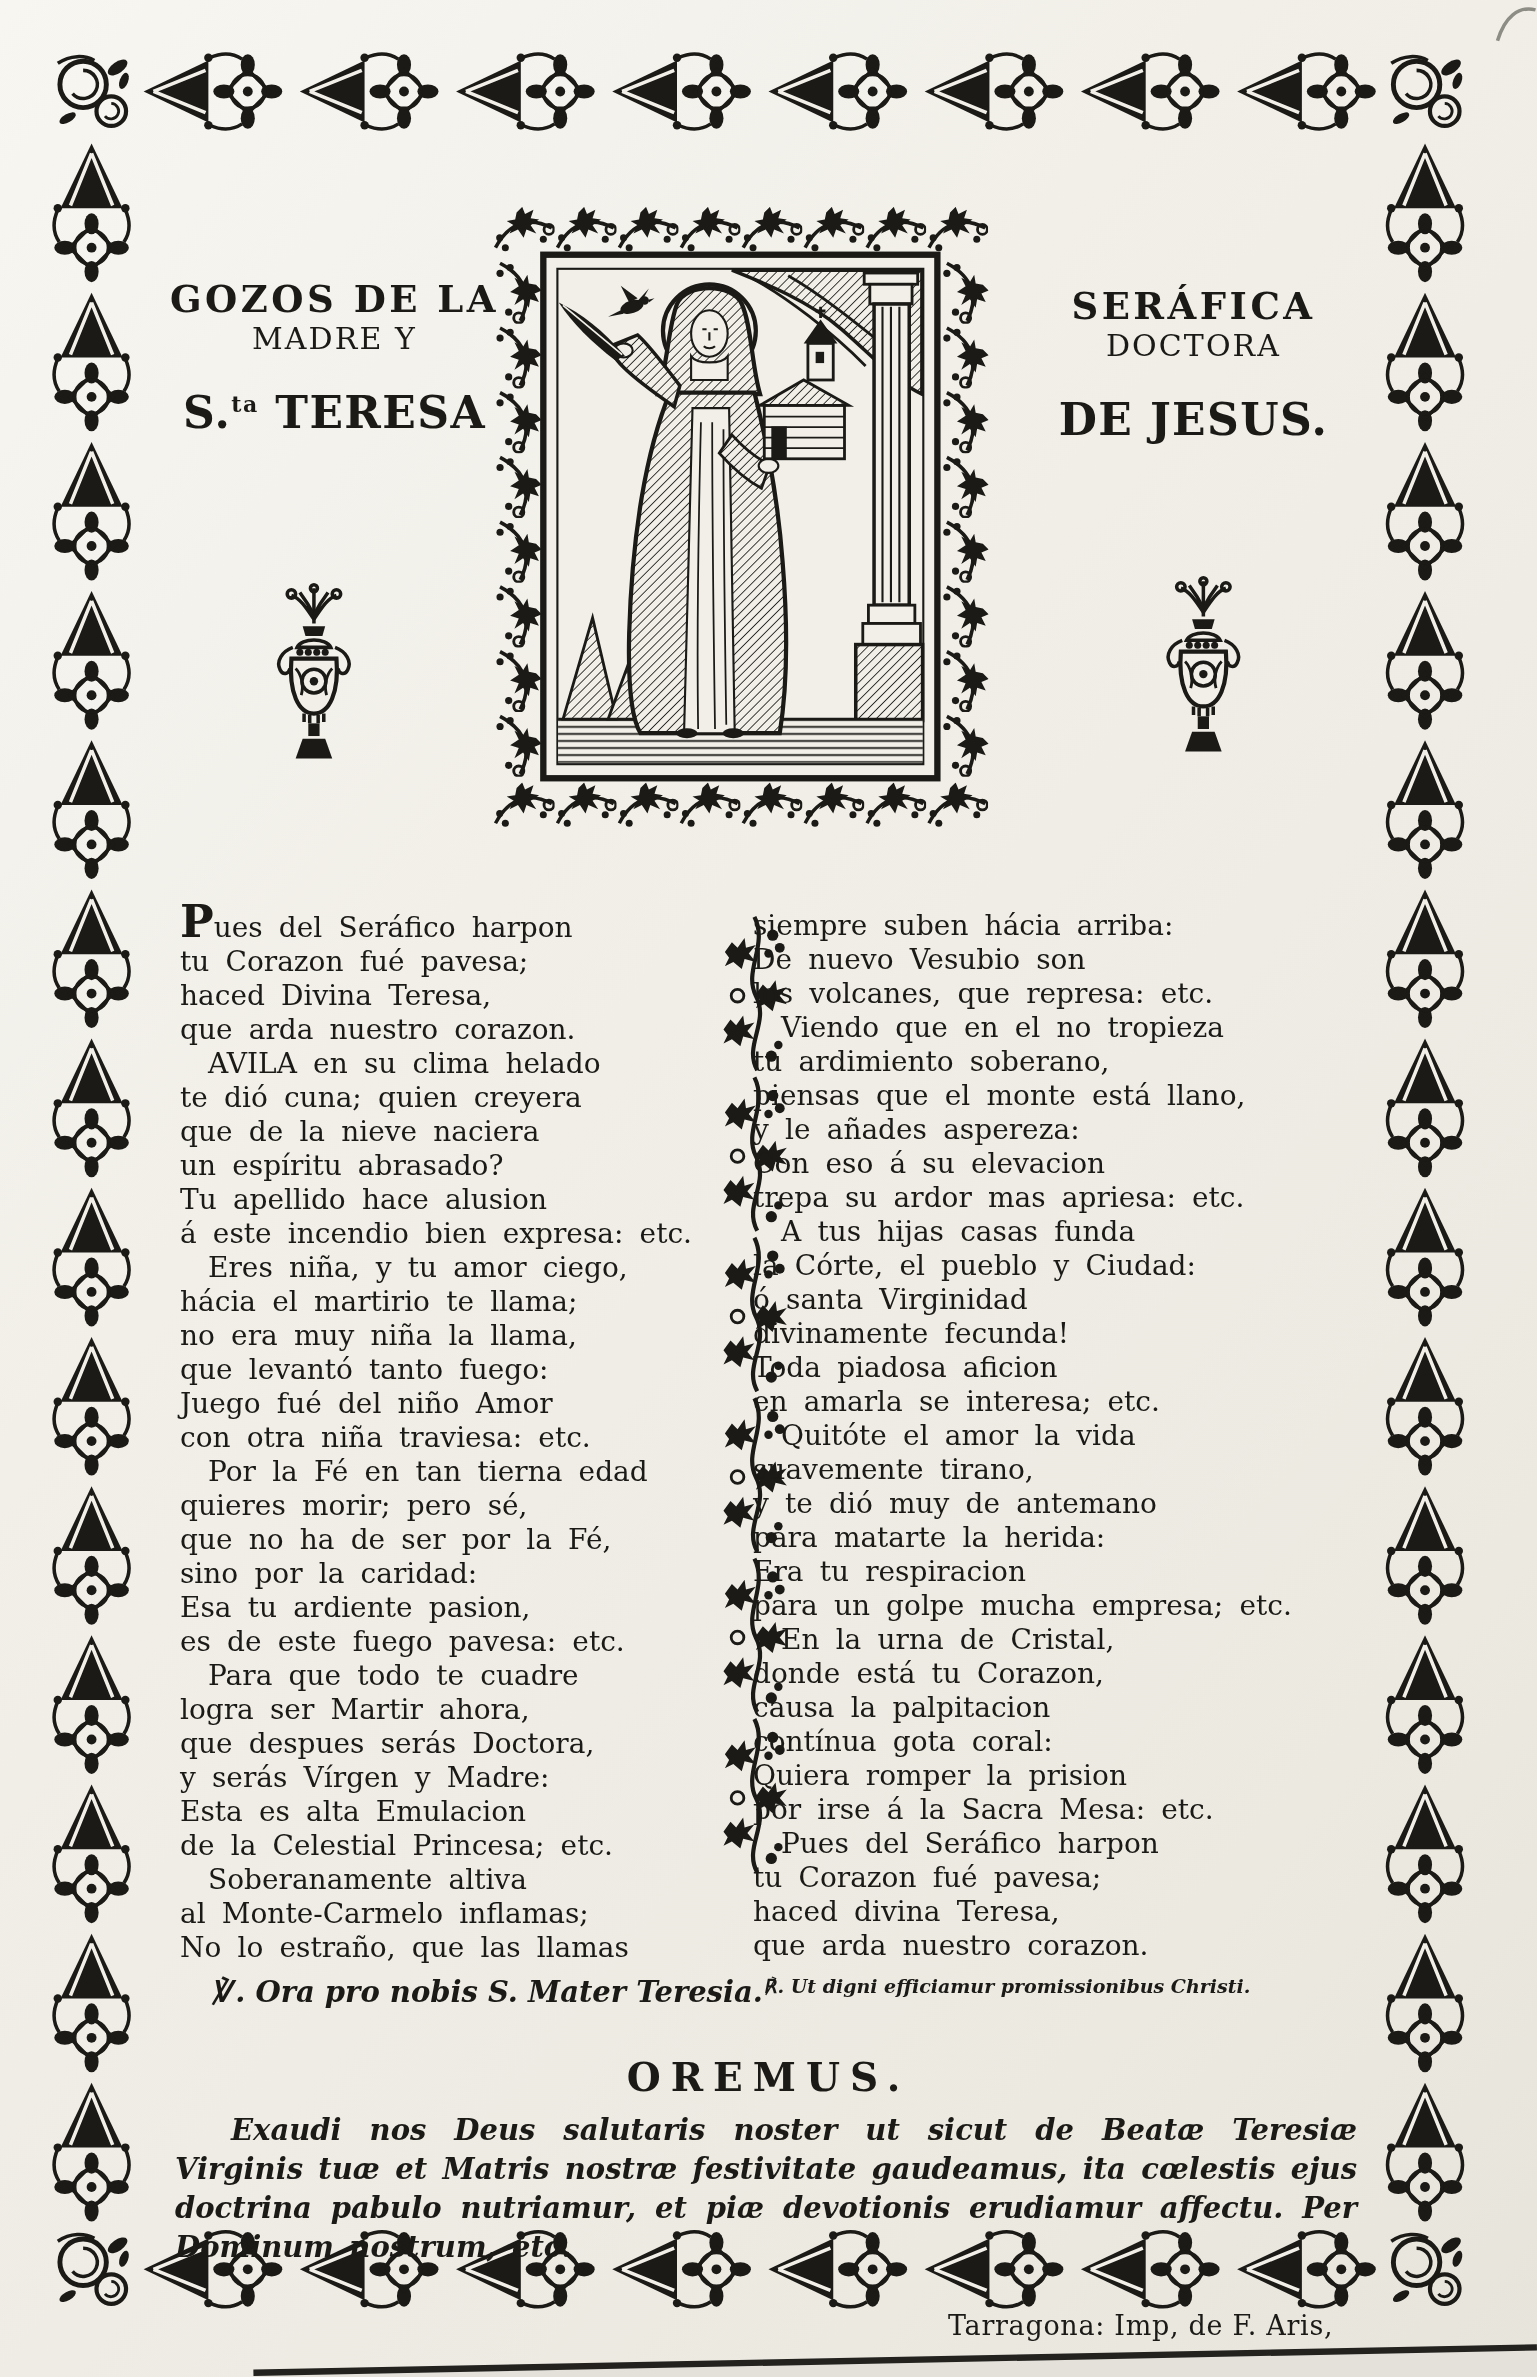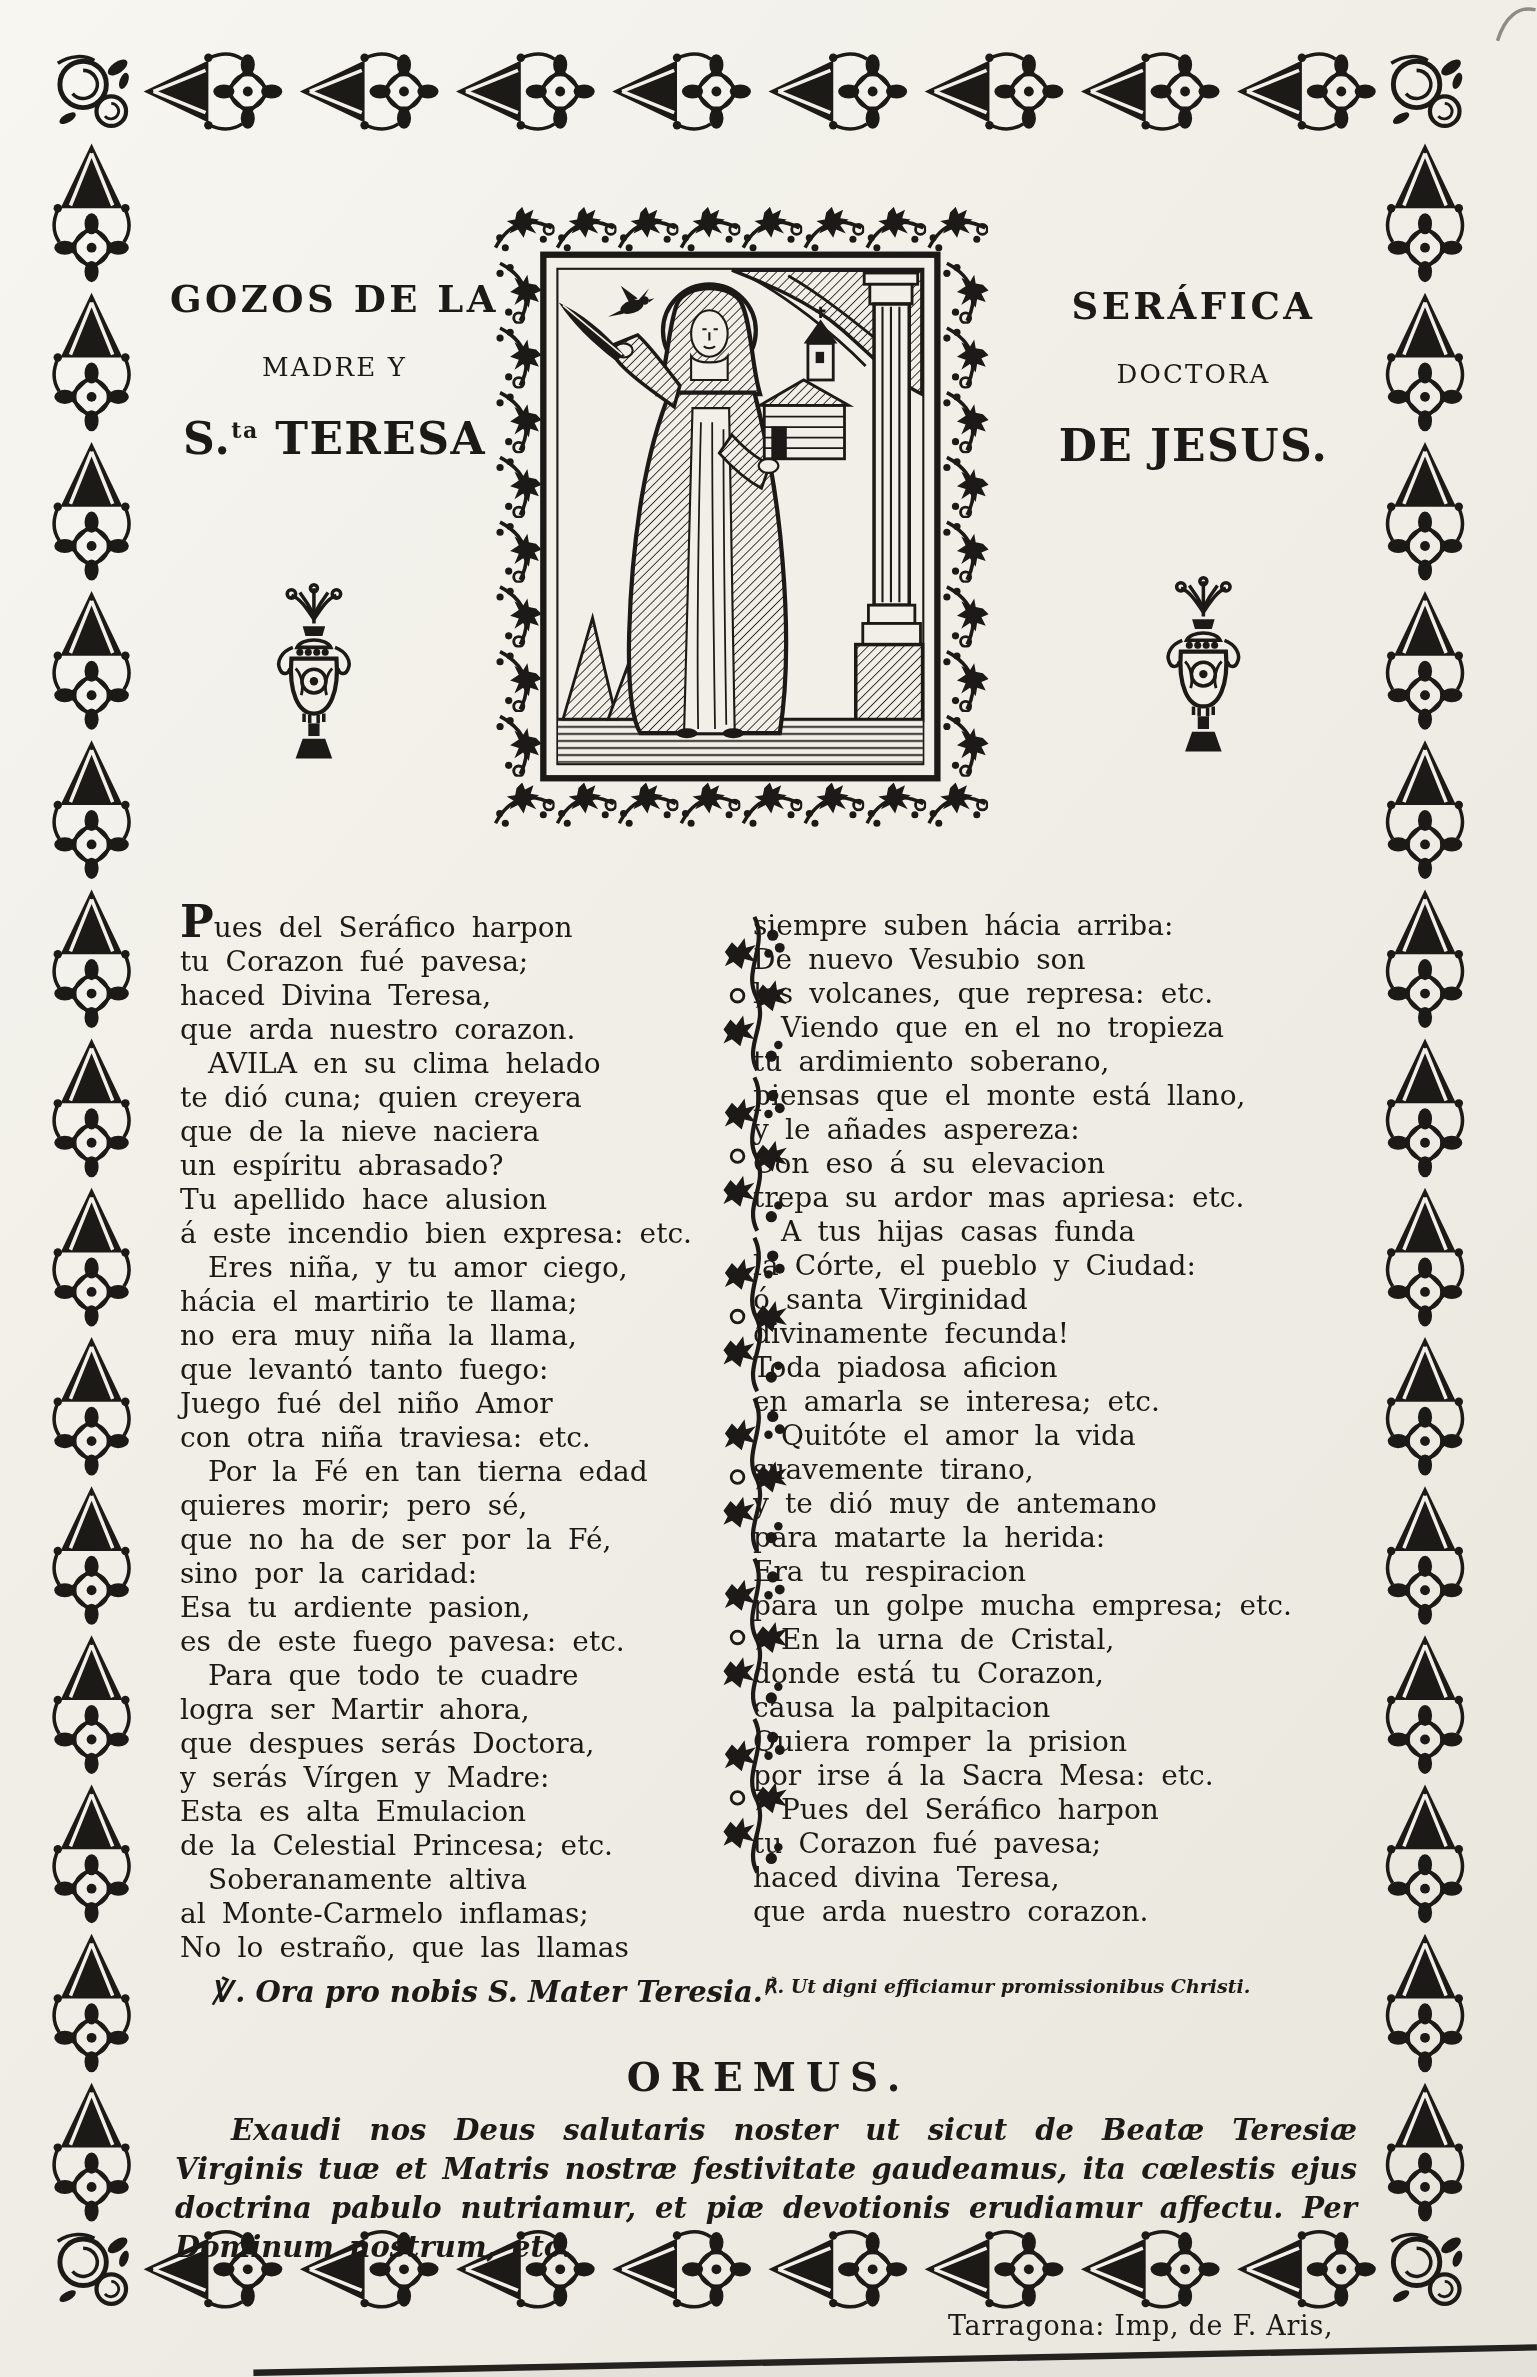--- a/index.html
+++ b/index.html
@@ -7,21 +7,21 @@
     position:relative;width:1537px;height:2377px;overflow:hidden;
     background:linear-gradient(130deg,#f7f6f1 0%,#f1efe8 35%,#ece9e1 80%,#e7e4dc 100%);
     font-family:"DejaVu Serif", serif;color:#1b1a16;
   }
   .abs{position:absolute;}
   
   .title-block{position:absolute;text-align:center;}
   .t-left{left:169px;top:262px;width:331px;}
   .t-right{left:1021px;top:269px;width:345px;}
   .t1{font-size:37px;font-weight:bold;letter-spacing:3.5px;margin-top:15px;}
-  .t2{font-size:26px;letter-spacing:2.1px;margin-top:31px;}
+  .t2{font-size:30px;letter-spacing:2.1px;}
   .t3{font-size:44px;font-weight:bold;letter-spacing:1.4px;margin-top:31px;}
   .t3 sup{font-size:0.5em;}
   
   .verse-col{position:absolute;top:909px;}
   .col-left{left:180px;width:538px;}
   .col-right{left:753px;width:563px;}
   .line{font-size:28px;line-height:34px;word-spacing:0.26em;white-space:nowrap;}
   .col-left .line:first-child::first-letter{font-size:1.6em;font-weight:bold;line-height:0.6;}
   
   .vr-row{position:absolute;top:1975px;left:0;width:1537px;}
@@ -418,20 +418,21 @@
       <div class="line">en amarla se interesa; etc.</div>
       <div class="line"> Quitóte el amor la vida</div>
       <div class="line">suavemente tirano,</div>
       <div class="line">y te dió muy de antemano</div>
       <div class="line">para matarte la herida:</div>
       <div class="line">Era tu respiracion</div>
       <div class="line">para un golpe mucha empresa; etc.</div>
       <div class="line"> En la urna de Cristal,</div>
       <div class="line">donde está tu Corazon,</div>
       <div class="line">causa la palpitacion</div>
+      <div class="line">contínua gota coral:</div>
       <div class="line">Quiera romper la prision</div>
       <div class="line">por irse á la Sacra Mesa: etc.</div>
       <div class="line"> Pues del Seráfico harpon</div>
       <div class="line">tu Corazon fué pavesa;</div>
       <div class="line">haced divina Teresa,</div>
       <div class="line">que arda nuestro corazon.</div>
     </div>
 
   <div class="vr-row">
     <span class="versicle">℣. Ora pro nobis S. Mater Teresia.</span>

